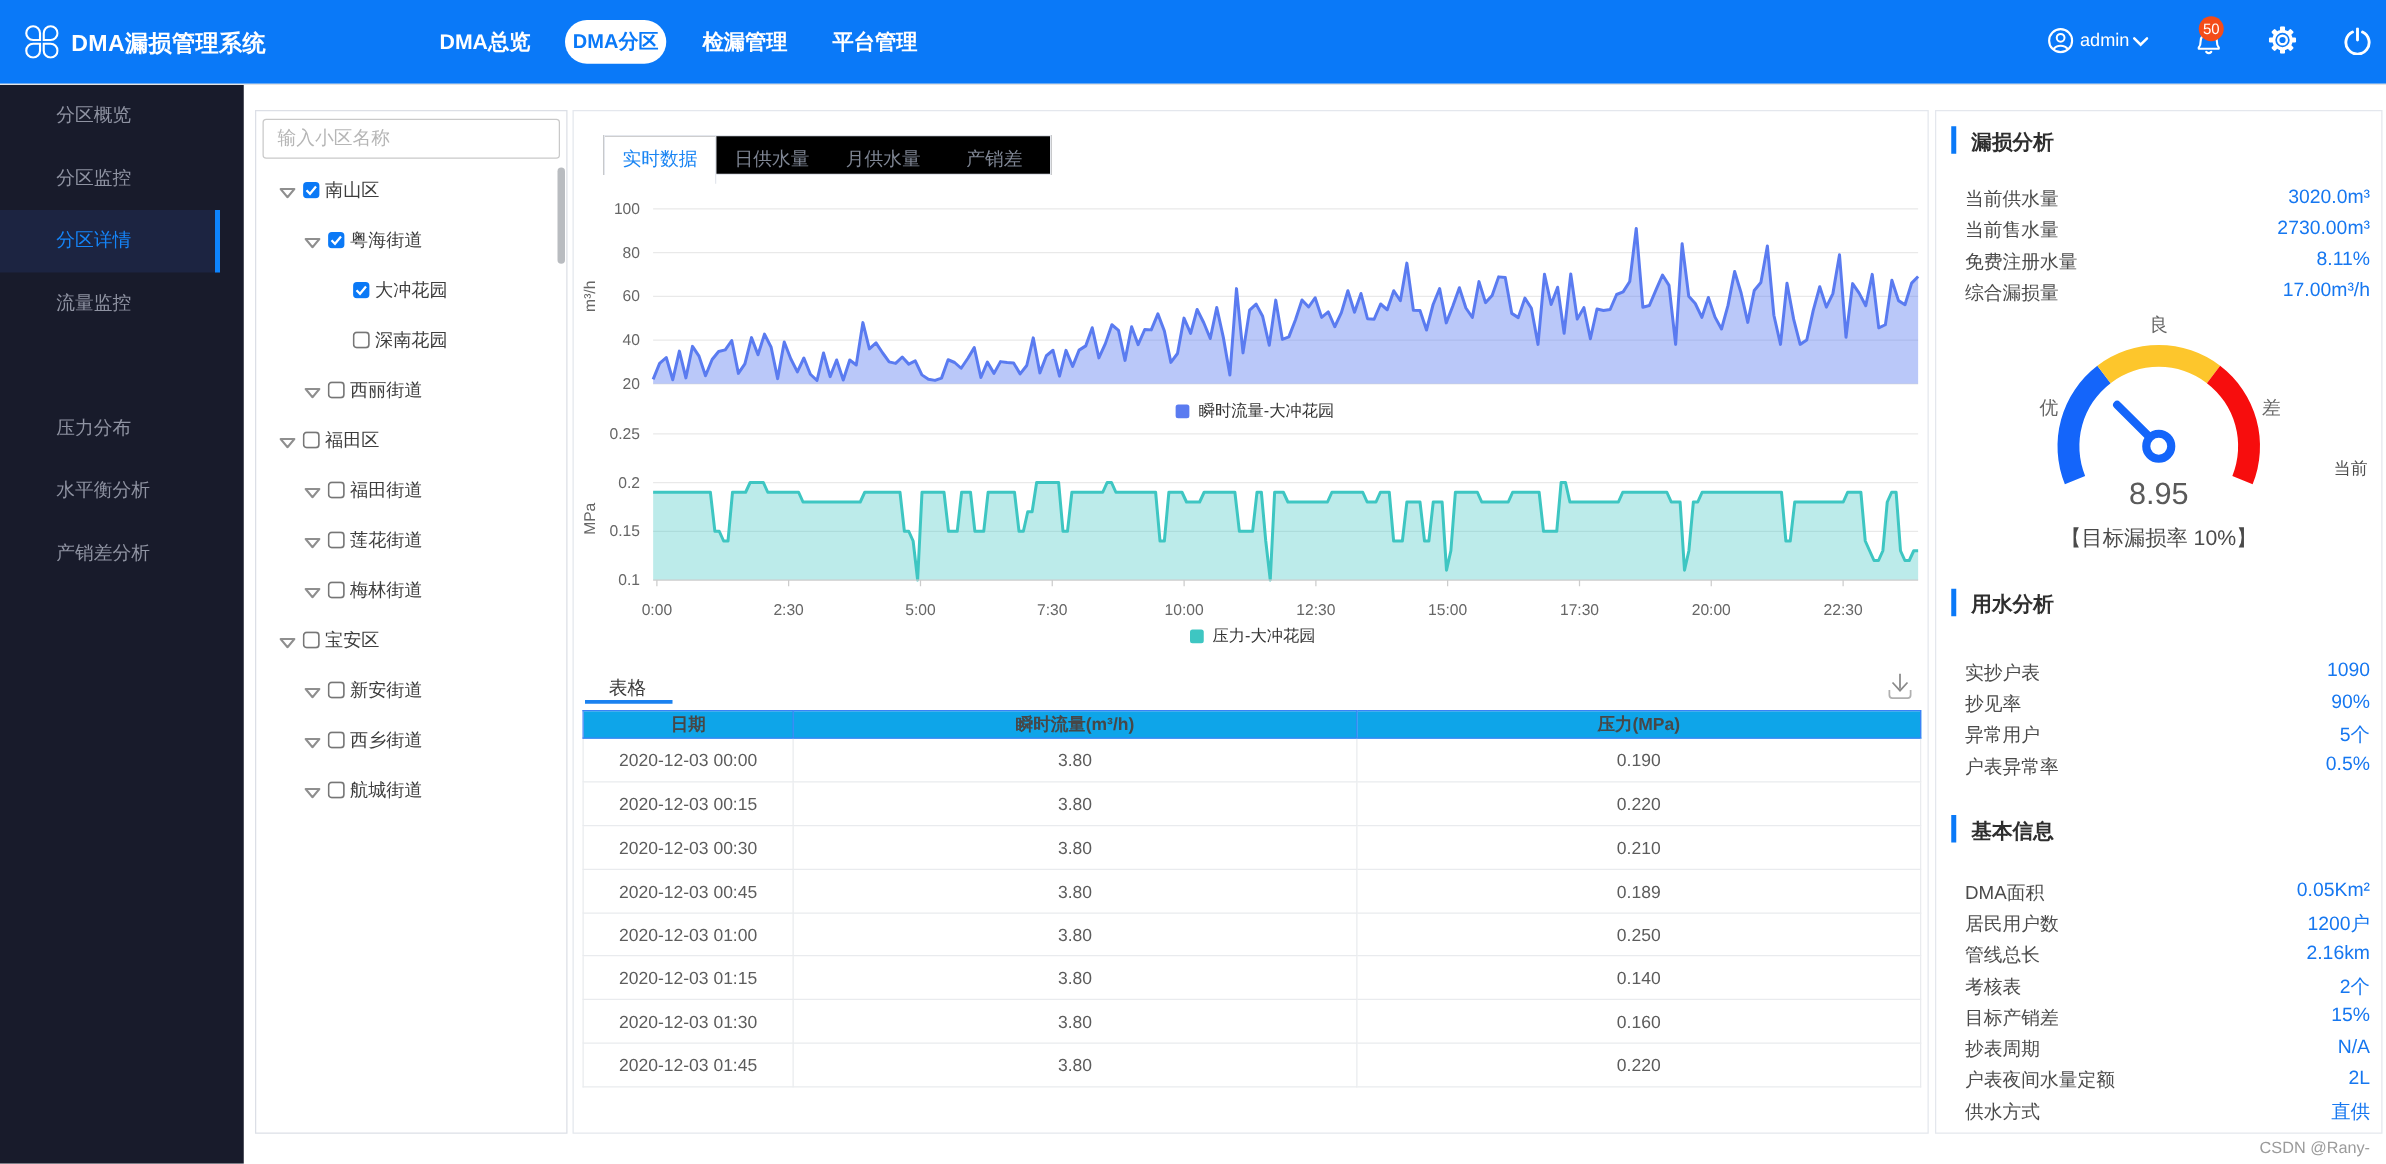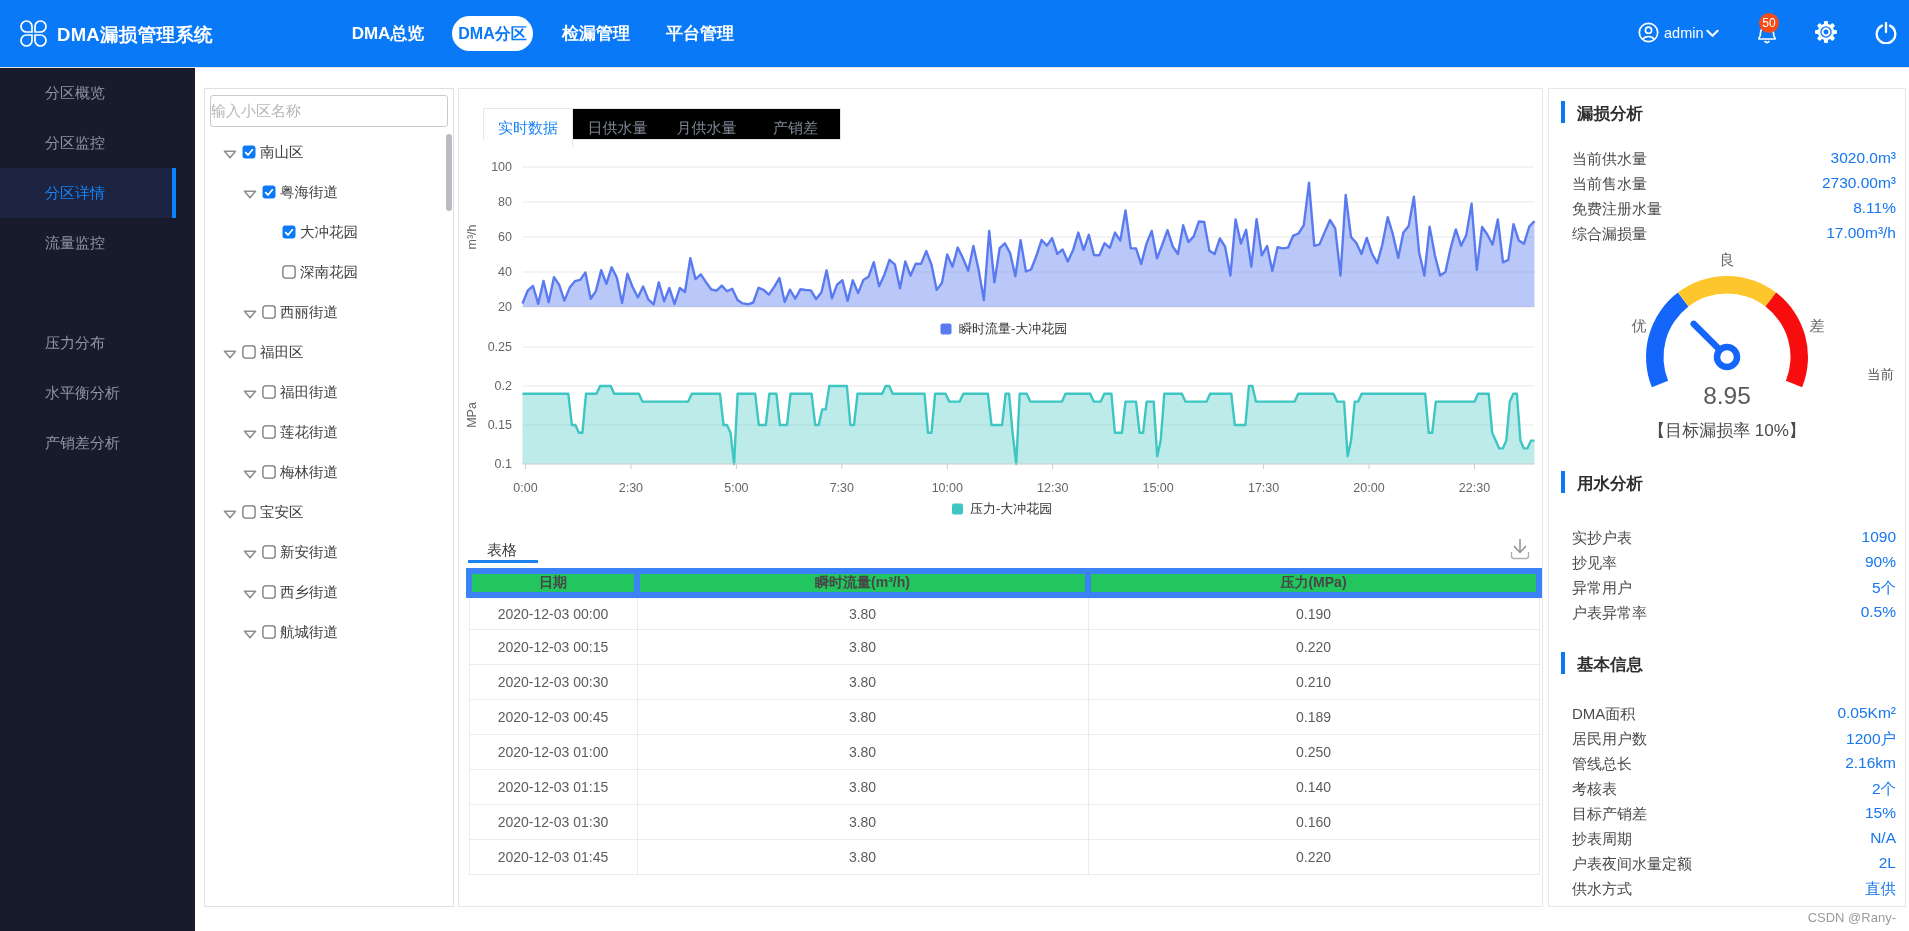--- a/index.html
+++ b/index.html
@@ -15,37 +15,37 @@
  color:#fff;font-size:12px;text-align:center;line-height:20px}
 #navline{position:absolute;left:0;top:67px;width:1909px;height:1px;background:#e3e3e3}
 
 #side{position:absolute;left:0;top:68px;width:195px;height:863px;background:#181b2b}
 .mitem{position:absolute;left:0;width:176px;height:50px;line-height:50px;padding-left:45px;
  color:#8f93a2;font-size:15px}
 .mitem.act{background:#1c2441;color:#1584f7;border-right:4px solid #0d84ff}
 
 #tree{position:absolute;left:204px;top:88px;width:250px;height:819px;background:#fff;border:1px solid #dcdfe6}
 #search{position:absolute;left:210px;top:95px;width:238px;height:32px;border:1px solid #c9c9c9;border-radius:3px;
- color:#b6b6b6;font-size:15px;line-height:30px;background:#fff}
+ color:#b6b6b6;font-size:15px;line-height:30px;padding-left:11px;background:#fff}
 .trow{position:absolute;height:20px;font-size:14.5px;color:#3d3d3d;white-space:nowrap}
 .trow svg{vertical-align:-2px}
 #thumb{position:absolute;left:446px;top:134px;width:6px;height:77px;background:#b9bcc0;border-radius:3px}
 
 #main{position:absolute;left:458px;top:88px;width:1085px;height:819px;background:#fff;border:1px solid #e4e7ed}
 #right{position:absolute;left:1548px;top:88px;width:358px;height:819px;background:#fff;border:1px solid #e4e7ed}
 
 #tabs{position:absolute;left:483px;top:108px;height:32px;background:#000000;border:1px solid #e4e7ed;display:flex}
 .tab{width:89px;height:38px;line-height:38px;text-align:center;font-size:15px;color:#7f8694}
 .tab.on{background:#fff;color:#1a85f3;border-right:1px solid #e4e7ed}
 
 #ttab{position:absolute;left:487px;top:541px;font-size:15px;color:#3a3a3a}
 #tline{position:absolute;left:468px;top:560px;width:70px;height:3px;background:#1b82f0}
 table{border-collapse:collapse;table-layout:fixed}
 #dtable{position:absolute;left:466px;top:568px;width:1070px;font-size:14px;color:#5c5c5c}
-#dtable th{background:#22c55e;height:22px;font-size:14px;color:#474747;font-weight:bold;border:6px solid #3b82f6}
+#dtable th{background:#0ea5e9;height:22px;font-size:14px;color:#474747;font-weight:bold;border:1px solid #3b82f6}
 #dtable td{height:34.9px;text-align:center;border:1px solid #e9ebee;background:#fff}
 
 .sect{position:absolute;left:1561px;font-size:16.5px;font-weight:bold;color:#2e2e2e}
 .sect .bar{position:absolute;left:0;top:-2px;width:4px;height:22px;background:#0a79f8}
 .sect span{margin-left:16px}
 .krow{position:absolute;left:1572px;width:324px;font-size:15px;color:#4b4b4b}
 .krow b{position:absolute;right:0;top:-1px;color:#1677f0;font-weight:normal;font-size:15.5px}
 #gtxt1{position:absolute;left:1560px;width:334px;text-align:right;top:366px;font-size:13.5px;color:#4f4f4f}
 #gval{position:absolute;left:1560px;width:334px;text-align:center;top:382px;font-size:24.5px;color:#5a5a5a}
 #gtarget{position:absolute;left:1560px;width:334px;text-align:center;top:419px;font-size:17px;color:#4a4a4a}

